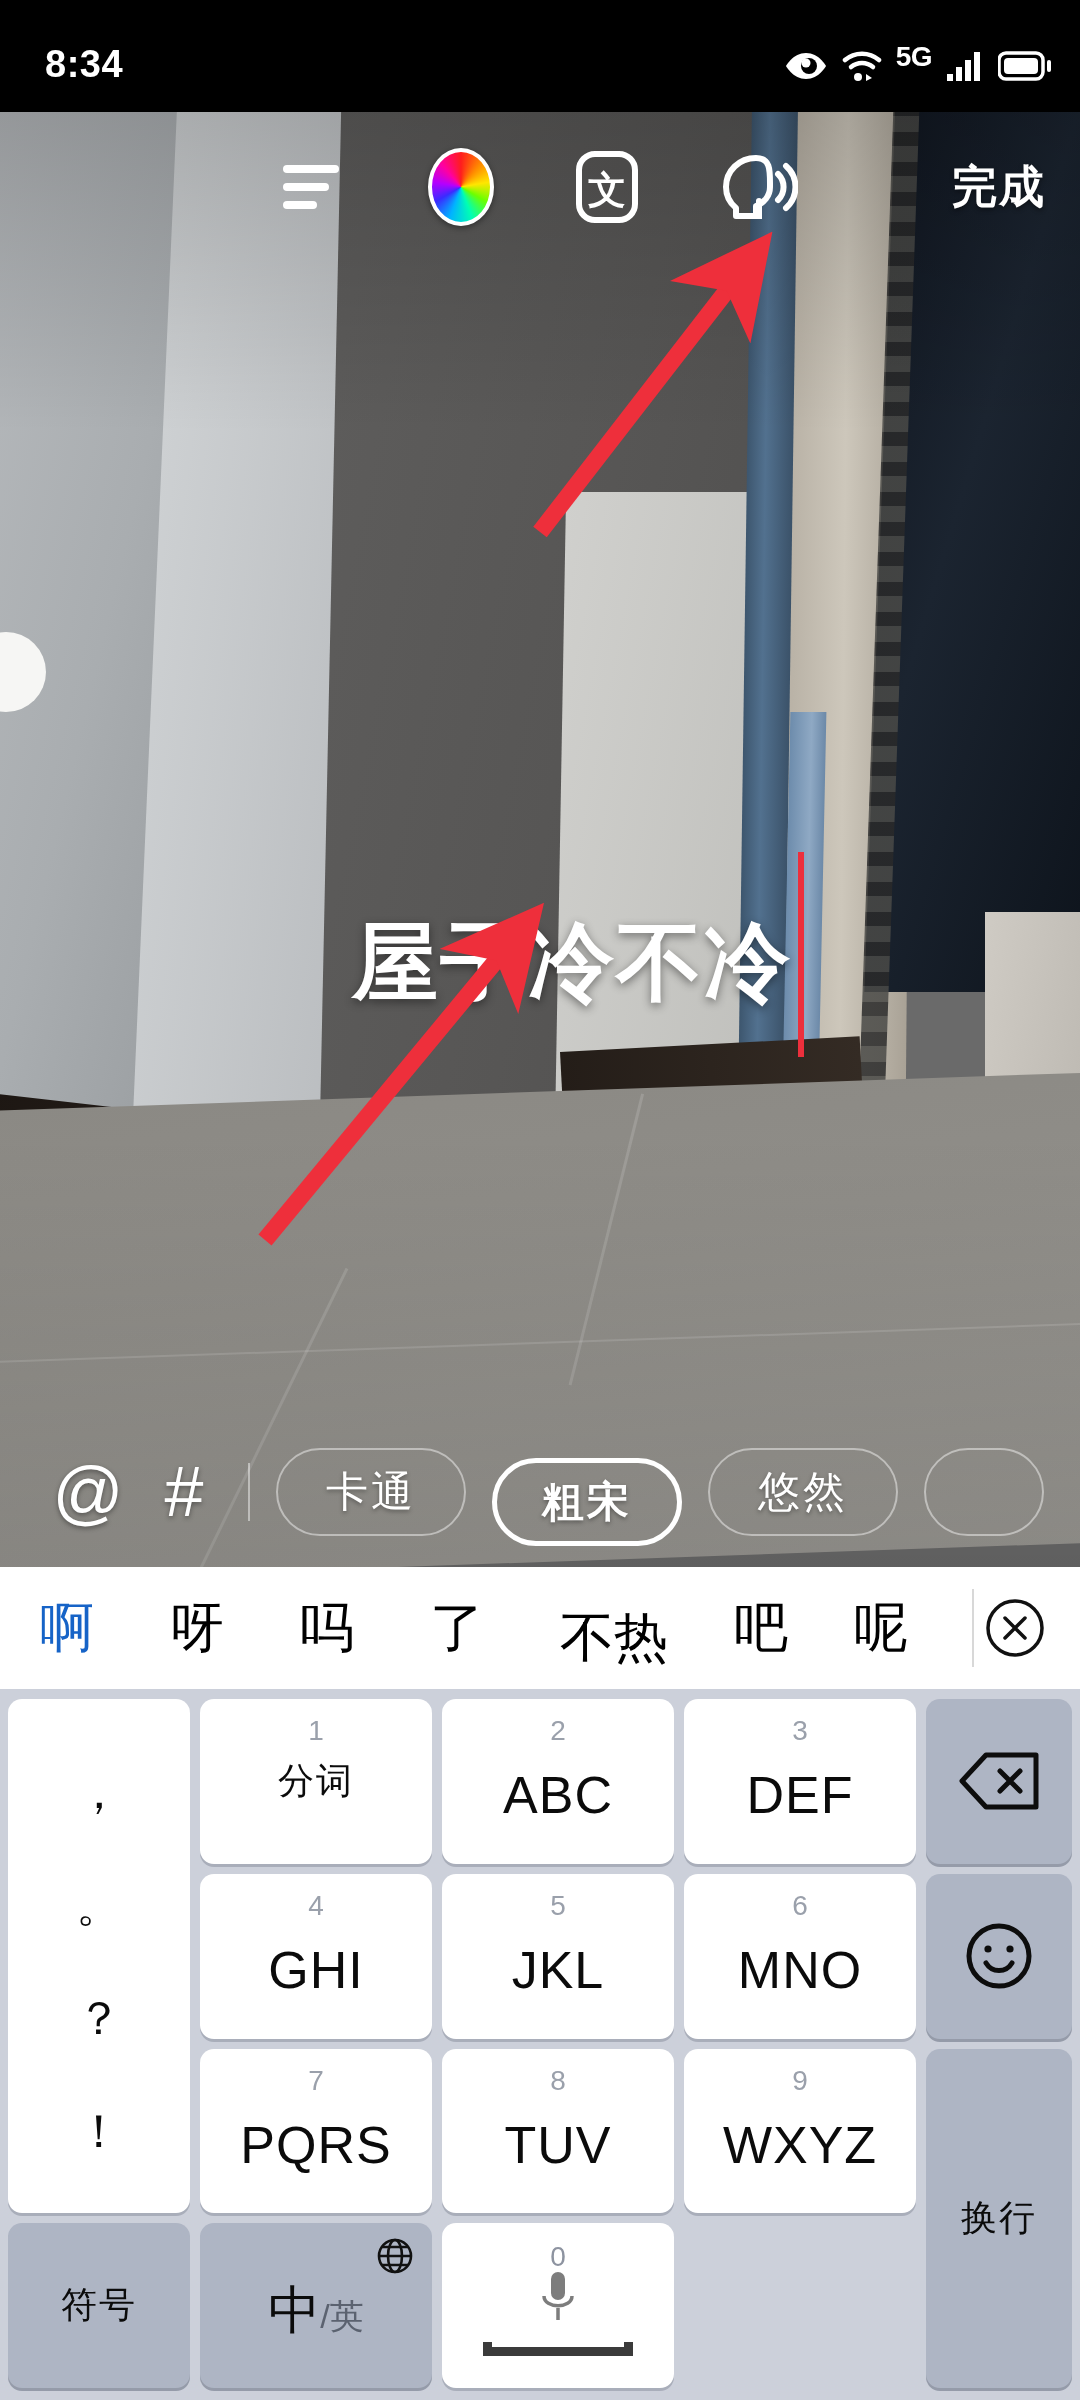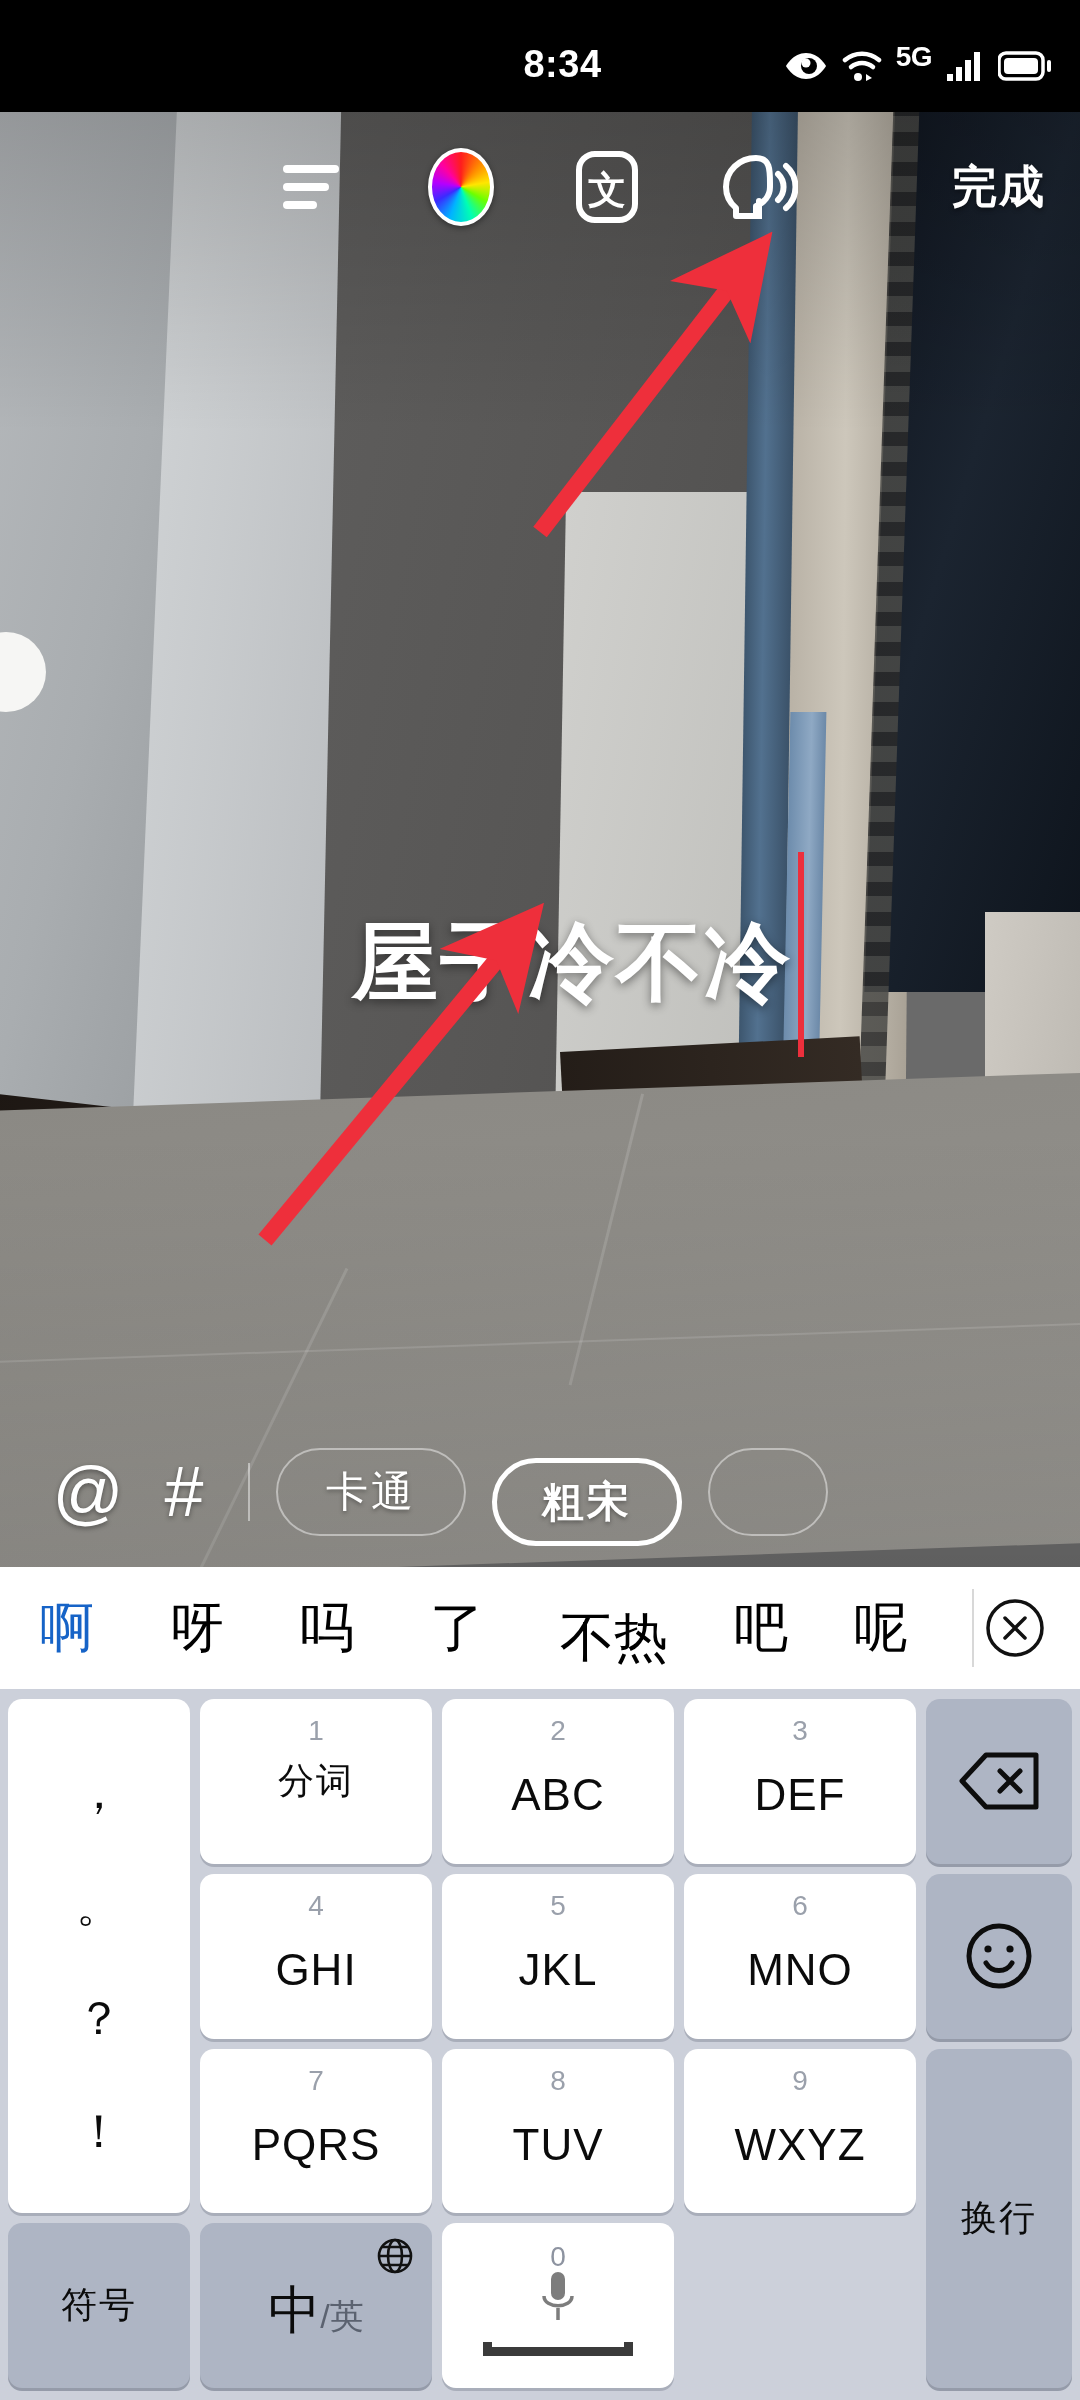--- a/index.html
+++ b/index.html
@@ -10,21 +10,21 @@
     overflow:hidden;
   }
   #screen { position:relative; width:1080px; height:2400px; overflow:hidden; }
 
   
   .statusbar{
     position:absolute; left:0; top:0; width:1080px; height:112px;
     background:#000; color:#fff; z-index:60;
   }
   .status-time{
-    position:absolute; left:0; right:0; top:44px; text-align:center;
+    position:absolute; left:0; right:0; top:44px; text-align:left;
     font-size:38px; font-weight:600; letter-spacing:.5px; line-height:40px;padding-left:45px;
   }
   .status-icons{
     position:absolute; right:28px; top:46px;
     display:flex; align-items:center; gap:14px; height:40px;
   }
   .ic{ display:block; }
   .fiveg{ font-size:28px; font-weight:700; line-height:1; position:relative; top:-9px; letter-spacing:-.5px;}
 
   
@@ -225,21 +225,21 @@
     background:#ffffff; border-radius:14px;
     box-shadow:0 3px 0 rgba(140,146,160,.55);
     display:flex; flex-direction:column; align-items:center; justify-content:center;
     position:relative; color:#0b0b0b;
   }
   .key.fn{ background:#aeb5c4; box-shadow:0 3px 0 rgba(125,132,148,.7); }
   .key .num{
     position:absolute; top:16px; left:0; right:0; text-align:center;
     font-size:28px; color:#9aa0ab; font-weight:400;
   }
-  .key .lbl{ font-size:44px; font-weight:400; letter-spacing:1px; margin-top:28px;}
+  .key .lbl{ font-size:52px; font-weight:400; letter-spacing:1px; margin-top:28px;}
   .key .lbl-cn{ font-size:36px; font-weight:400; letter-spacing:2px; }
   .punct-key{
     grid-column:1; grid-row:1 / span 3;
     justify-content:space-around; padding:36px 0 26px;
   }
   .punct-key span{ font-size:46px; line-height:1; display:block; }
   .key-lang .zh{ font-size:52px; }
   .key-lang .en{ font-size:34px; color:#5b6270; }
   .globe{ position:absolute; top:14px; right:18px; }
   .space-key{ background:#ffffff; }
@@ -336,20 +336,23 @@
       <div class="fb-icon">
         <span>#</span>
       </div>
       <div class="fb-divider"></div>
 
       <div class="chip">
         <span>卡通</span>
       </div>
       <div class="chip selected">
         <span>粗宋</span>
+      </div>
+      <div class="chip">
+        <span>悠然</span>
       </div>
       <div class="chip cut">
         <span></span>
       </div>
     </div>
   </div>
 
   <div class="statusbar">
     <div class="status-time">8:34</div>
     <div class="status-icons">

